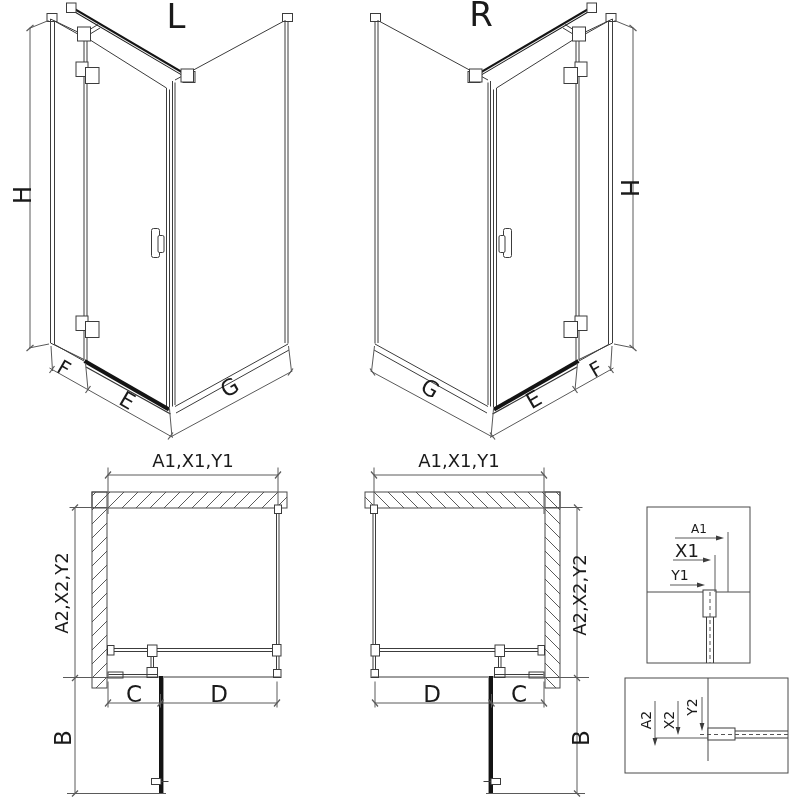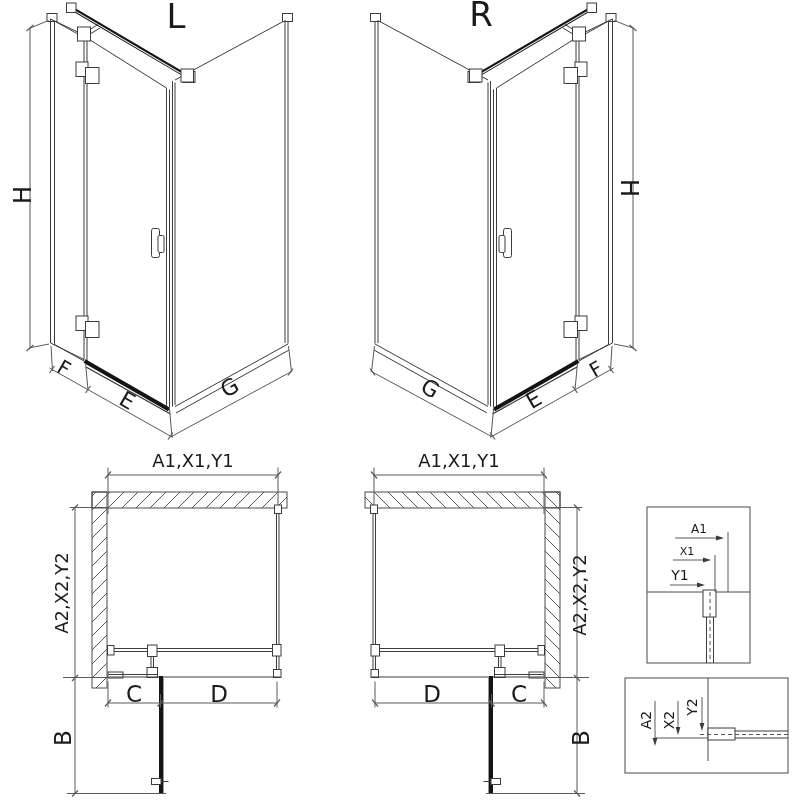--- a/index.html
+++ b/index.html
@@ -266,20 +266,20 @@
   <span class="lbl" style="left:219px;top:694px;font-size:23px;transform:translate(-50%,-50%);">D</span>
   <span class="lbl" style="left:63px;top:738px;font-size:23px;transform:translate(-50%,-50%) rotate(-90deg);">B</span>
 
   <span class="lbl" style="left:459px;top:461px;font-size:18px;transform:translate(-50%,-50%);">A1,X1,Y1</span>
   <span class="lbl" style="left:580px;top:595px;font-size:18px;transform:translate(-50%,-50%) rotate(-90deg);">A2,X2,Y2</span>
   <span class="lbl" style="left:432px;top:694px;font-size:23px;transform:translate(-50%,-50%);">D</span>
   <span class="lbl" style="left:519px;top:694px;font-size:23px;transform:translate(-50%,-50%);">C</span>
   <span class="lbl" style="left:581px;top:738px;font-size:23px;transform:translate(-50%,-50%) rotate(-90deg);">B</span>
 
   <span class="lbl" style="left:699px;top:529px;font-size:12px;transform:translate(-50%,-50%);">A1</span>
-  <span class="lbl" style="left:687px;top:551px;font-size:11px;transform:translate(-50%,-50%);">X1</span>
+  <span class="lbl" style="left:687px;top:551px;font-size:18px;transform:translate(-50%,-50%);">X1</span>
   <span class="lbl" style="left:680px;top:575px;font-size:14px;transform:translate(-50%,-50%);">Y1</span>
 
   <span class="lbl" style="left:646px;top:720px;font-size:14px;transform:translate(-50%,-50%) rotate(-90deg);">A2</span>
   <span class="lbl" style="left:669px;top:720px;font-size:14px;transform:translate(-50%,-50%) rotate(-90deg);">X2</span>
   <span class="lbl" style="left:692px;top:707px;font-size:14px;transform:translate(-50%,-50%) rotate(-90deg);">Y2</span>
 
 </div>
 
 </body></html>

